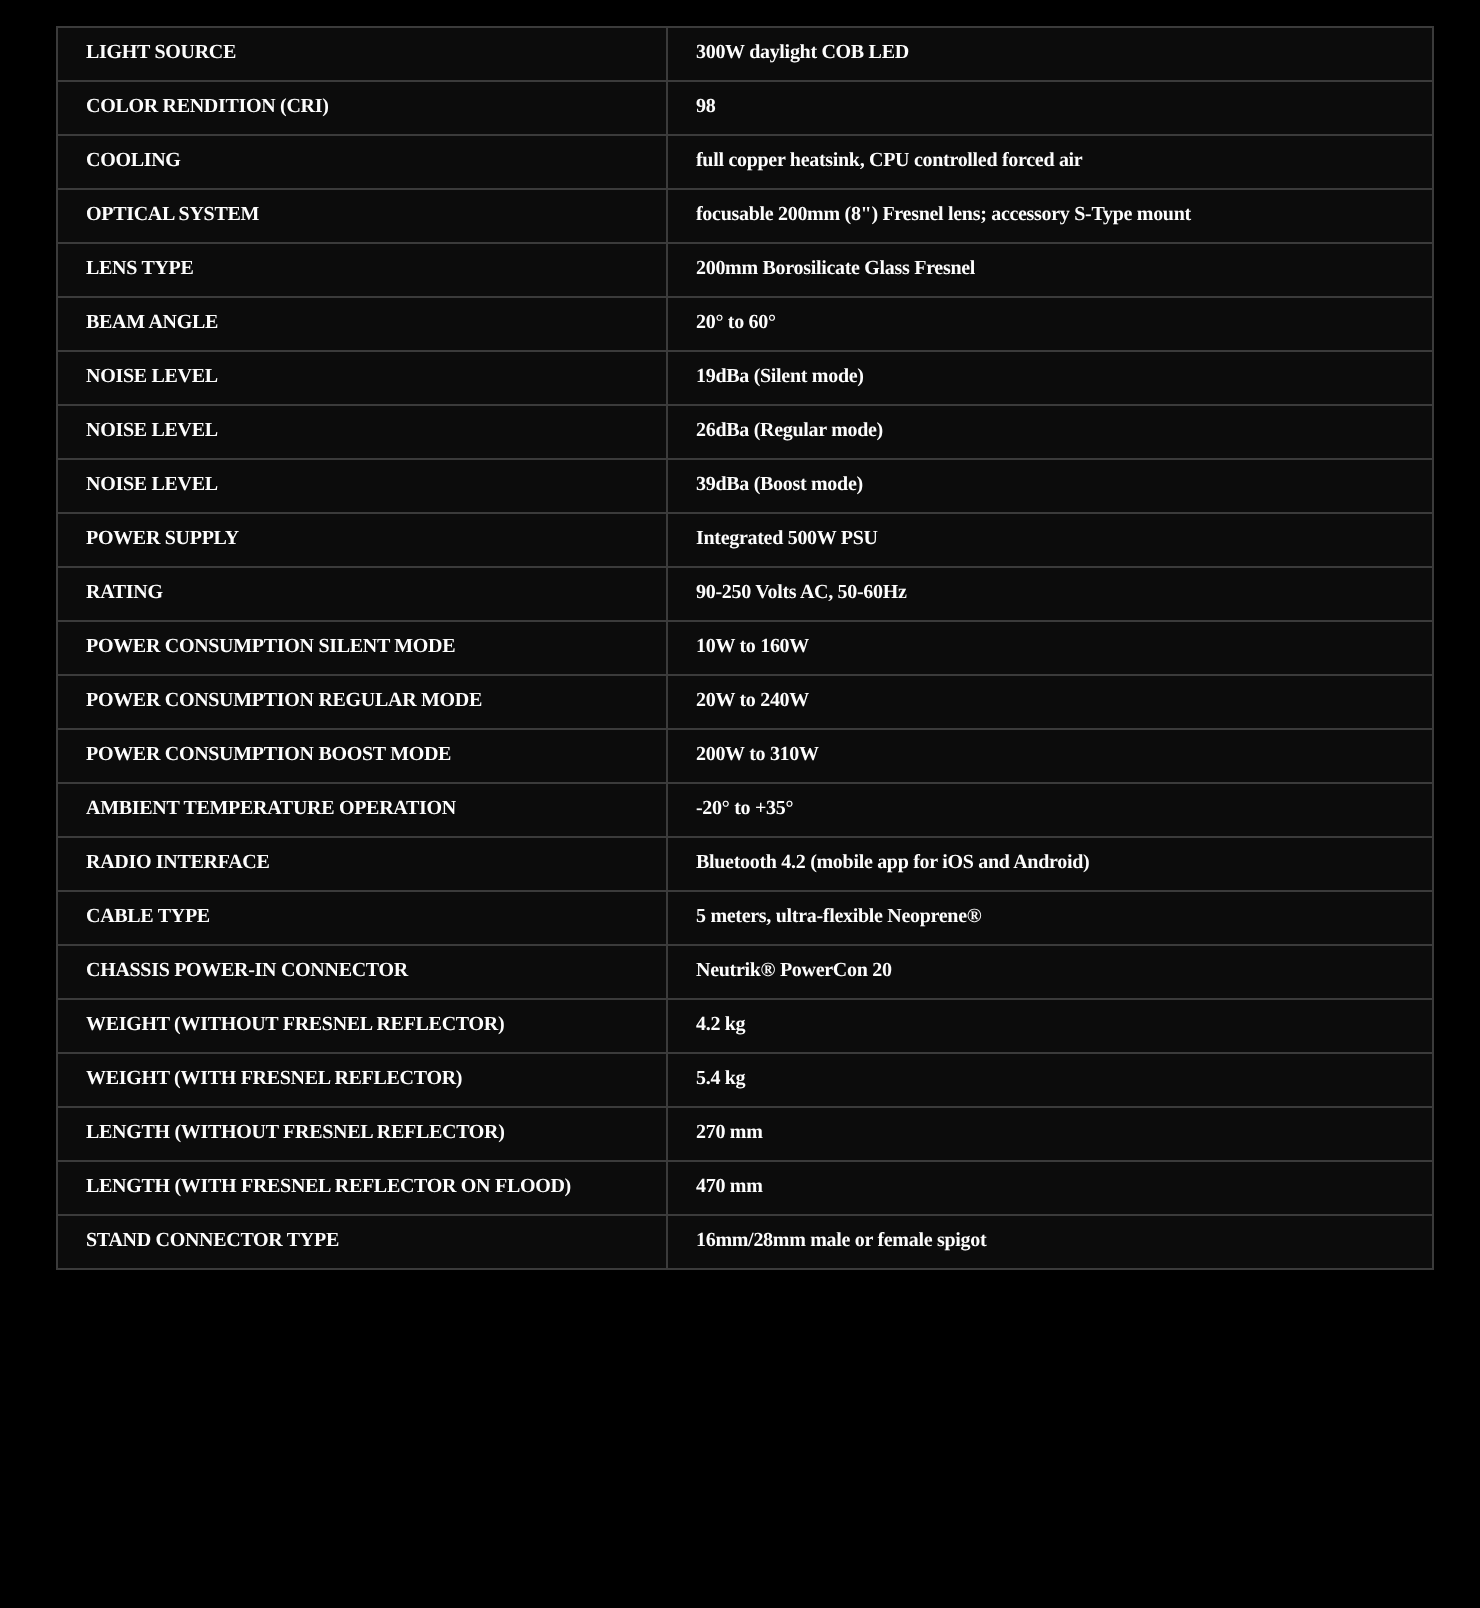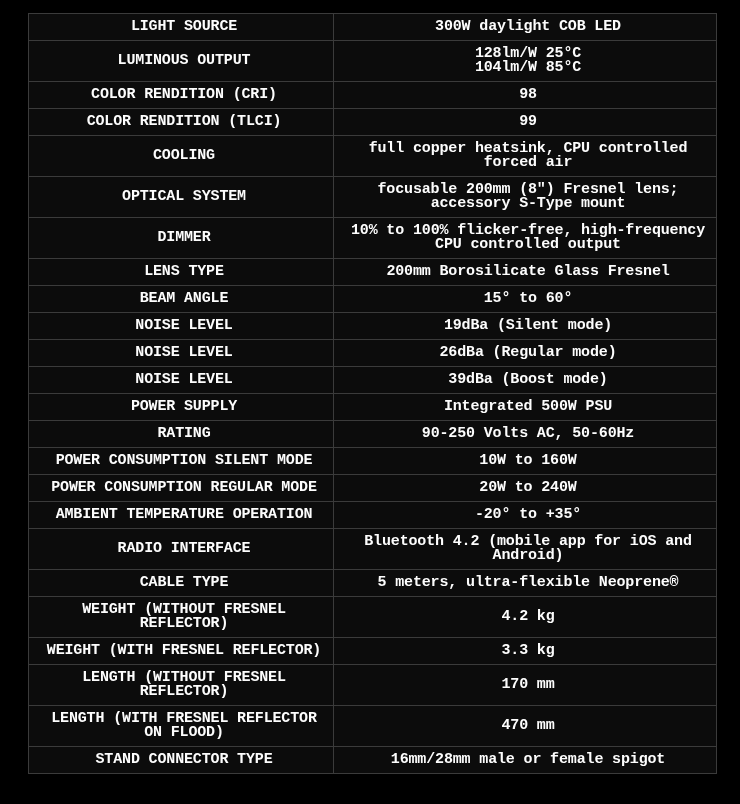--- a/index.html
+++ b/index.html
@@ -24,31 +24,30 @@
   table.specs {
     border-collapse: collapse;
     table-layout: fixed;
     width: 688px;
     margin: 13px 0 0 28px;
   }
   table.specs td {
     border: 1px solid var(--border);
     background: var(--cell-bg);
     color: var(--text);
-    font-family: Liberation Mono, monospace;
+    font-family: Liberation Serif, serif;
     font-weight: bold;
-    font-size: 15px;
+    font-size: 10px;
     letter-spacing: -0.15px;
     line-height: 14px;
     vertical-align: middle;
     height: 27px;
     padding: 6px 8px 6px 14px;
     white-space: pre-line;
     overflow: hidden;
-    text-align: center;
   }
   td.label-cell {
     width: 305px;
     text-transform: uppercase;
     letter-spacing: 0.1px;
   }
   td.value-cell {
     width: 383px;
     padding-left: 16px;
   }
@@ -57,61 +56,48 @@
 <body>
 
 <div class="page">
   <table class="specs">
     <tbody id="specs-body">
   <tr class="spec-row">
     <td class="label-cell">LIGHT SOURCE</td>
     <td class="value-cell">300W daylight COB LED</td>
   </tr>
 
-  <tr class="spec-row">
-    <td class="label-cell">LUMINOUS OUTPUT</td>
-    <td class="value-cell">128lm/W 25°C
-104lm/W 85°C</td>
-  </tr>
 
   <tr class="spec-row">
     <td class="label-cell">COLOR RENDITION (CRI)</td>
     <td class="value-cell">98</td>
   </tr>
 
-  <tr class="spec-row">
-    <td class="label-cell">COLOR RENDITION (TLCI)</td>
-    <td class="value-cell">99</td>
-  </tr>
 
   <tr class="spec-row">
     <td class="label-cell">COOLING</td>
     <td class="value-cell">full copper heatsink, CPU controlled forced air</td>
   </tr>
 
   <tr class="spec-row">
     <td class="label-cell">OPTICAL SYSTEM</td>
     <td class="value-cell">focusable 200mm (8") Fresnel lens; accessory S-Type mount</td>
   </tr>
 
 
-  <tr class="spec-row">
-    <td class="label-cell">DIMMER</td>
-    <td class="value-cell">10% to 100% flicker-free, high-frequency CPU controlled output</td>
-  </tr>
 
 
   <tr class="spec-row">
     <td class="label-cell">LENS TYPE</td>
     <td class="value-cell">200mm Borosilicate Glass Fresnel</td>
   </tr>
 
   <tr class="spec-row">
     <td class="label-cell">BEAM ANGLE</td>
-    <td class="value-cell">15° to 60°</td>
+    <td class="value-cell">20° to 60°</td>
   </tr>
 
   <tr class="spec-row">
     <td class="label-cell">NOISE LEVEL</td>
     <td class="value-cell">19dBa (Silent mode)</td>
   </tr>
 
   <tr class="spec-row">
     <td class="label-cell">NOISE LEVEL</td>
     <td class="value-cell">26dBa (Regular mode)</td>
@@ -135,50 +121,58 @@
   <tr class="spec-row">
     <td class="label-cell">POWER CONSUMPTION SILENT MODE</td>
     <td class="value-cell">10W to 160W</td>
   </tr>
 
   <tr class="spec-row">
     <td class="label-cell">POWER CONSUMPTION REGULAR MODE</td>
     <td class="value-cell">20W to 240W</td>
   </tr>
 
+  <tr class="spec-row">
+    <td class="label-cell">POWER CONSUMPTION BOOST MODE</td>
+    <td class="value-cell">200W to 310W</td>
+  </tr>
 
   <tr class="spec-row">
     <td class="label-cell">AMBIENT TEMPERATURE OPERATION</td>
     <td class="value-cell">-20° to +35°</td>
   </tr>
 
   <tr class="spec-row">
     <td class="label-cell">RADIO INTERFACE</td>
     <td class="value-cell">Bluetooth 4.2 (mobile app for iOS and Android)</td>
   </tr>
 
   <tr class="spec-row">
     <td class="label-cell">CABLE TYPE</td>
     <td class="value-cell">5 meters, ultra-flexible Neoprene®</td>
   </tr>
 
+  <tr class="spec-row">
+    <td class="label-cell">CHASSIS POWER-IN CONNECTOR</td>
+    <td class="value-cell">Neutrik® PowerCon 20</td>
+  </tr>
 
   <tr class="spec-row">
     <td class="label-cell">WEIGHT (WITHOUT FRESNEL REFLECTOR)</td>
     <td class="value-cell">4.2 kg</td>
   </tr>
 
   <tr class="spec-row">
     <td class="label-cell">WEIGHT (WITH FRESNEL REFLECTOR)</td>
-    <td class="value-cell">3.3 kg</td>
+    <td class="value-cell">5.4 kg</td>
   </tr>
 
   <tr class="spec-row">
     <td class="label-cell">LENGTH (WITHOUT FRESNEL REFLECTOR)</td>
-    <td class="value-cell">170 mm</td>
+    <td class="value-cell">270 mm</td>
   </tr>
 
   <tr class="spec-row">
     <td class="label-cell">LENGTH (WITH FRESNEL REFLECTOR ON FLOOD)</td>
     <td class="value-cell">470 mm</td>
   </tr>
 
   <tr class="spec-row">
     <td class="label-cell">STAND CONNECTOR TYPE</td>
     <td class="value-cell">16mm/28mm male or female spigot</td>

